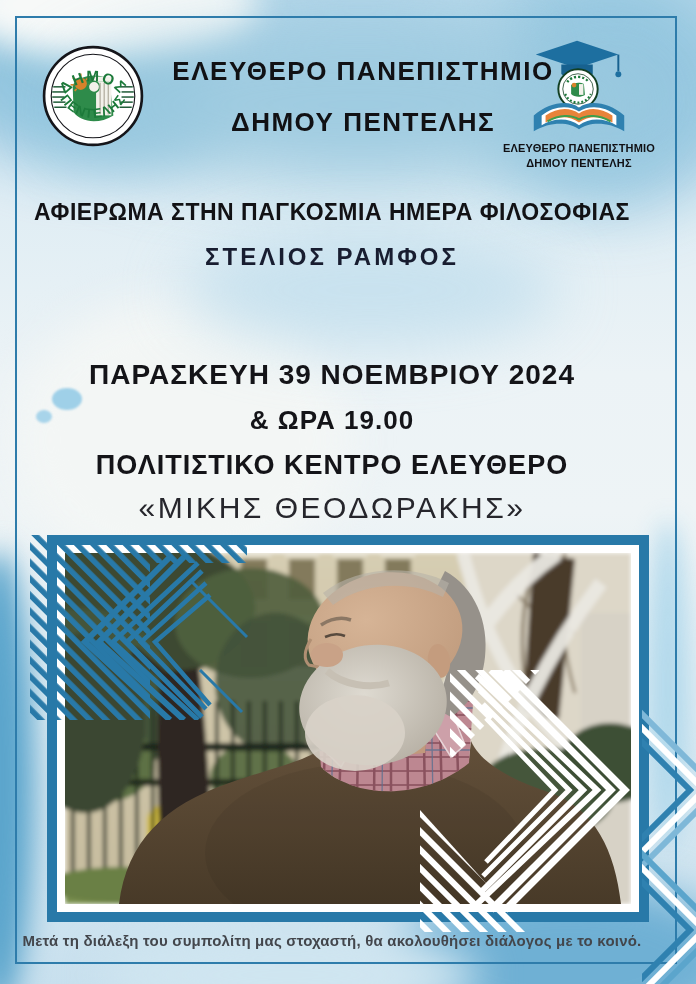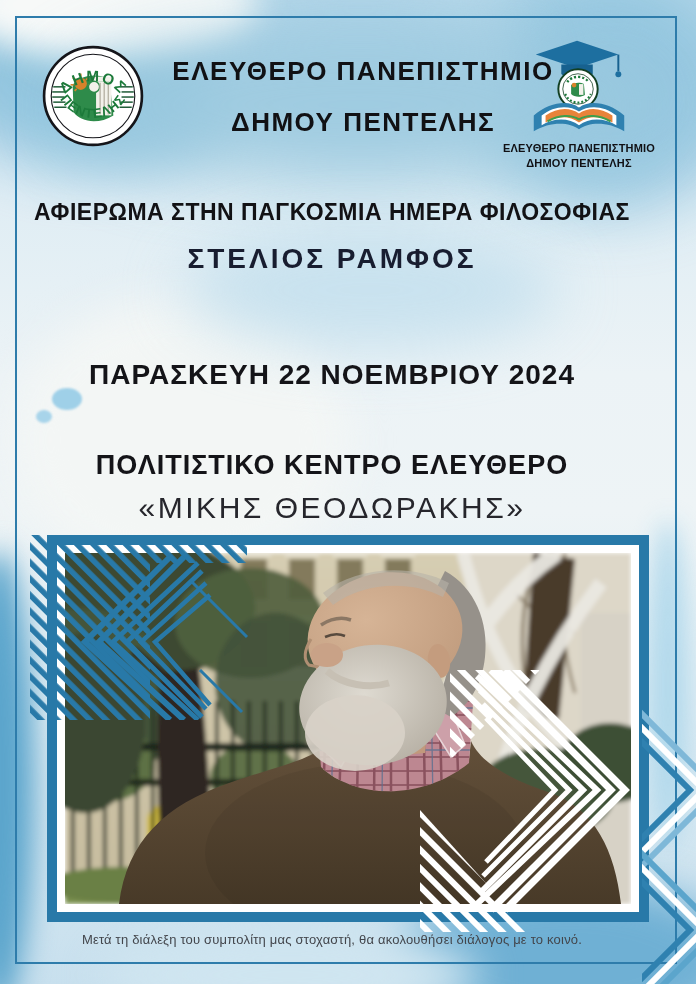--- a/index.html
+++ b/index.html
@@ -21,27 +21,27 @@
   .b12{left:52px;top:388px;width:30px;height:22px;background:#9fd0e8;filter:blur(1px);}
   .b13{left:36px;top:410px;width:16px;height:13px;background:#a8d4ea;filter:blur(1px);}
   .frame{position:absolute;left:15px;top:16px;width:662px;height:948px;border:2px solid #2e7cab;box-sizing:border-box;z-index:1;}
   .txt{position:absolute;text-align:center;color:#141418;z-index:2;white-space:nowrap;}
   .c348{left:0;width:664px;}
   .c363{left:31px;width:664px;}
   .title-line{font-size:26px;font-weight:bold;letter-spacing:1.5px;color:#111114;}
   .t1{top:56px;}
   .t2{top:107px;}
   .tribute{top:199px;font-size:23px;font-weight:bold;letter-spacing:.5px;color:#121215;}
-  .speaker{top:243px;font-size:28px;font-weight:bold;letter-spacing:3px;color:#181d30;}
+  .speaker{top:243px;font-size:24px;font-weight:bold;letter-spacing:3px;color:#181d30;}
   .speaker-title{top:284px;font-size:29px;font-weight:400;letter-spacing:.5px;color:#35383f;}
   .date{top:359px;font-size:28px;font-weight:bold;letter-spacing:1px;}
   .time{top:405px;font-size:26px;font-weight:bold;letter-spacing:1px;}
   .venue{top:450px;font-size:27px;font-weight:bold;letter-spacing:1px;}
   .hall{top:491px;font-size:30px;font-weight:400;letter-spacing:2.5px;color:#26262c;}
-  .caption{top:932px;font-size:13px;font-weight:400;letter-spacing:.2px;color:#43464c;z-index:4;}
+  .caption{top:932px;font-size:15px;font-weight:700;letter-spacing:.2px;color:#43464c;z-index:4;}
   .seal{position:absolute;left:42px;top:42px;width:102px;height:106px;z-index:2;}
   .unilogo{position:absolute;left:520px;top:36px;width:118px;height:104px;z-index:2;}
   .unilogo-text{position:absolute;left:499px;width:160px;text-align:center;font-size:11px;font-weight:bold;color:#101014;z-index:2;letter-spacing:.2px;white-space:nowrap;}
   .ut1{top:142px;}
   .ut2{top:157px;}
   .photo-frame{position:absolute;left:47px;top:535px;width:602px;height:387px;background:#2879a8;padding:10px;box-sizing:border-box;z-index:3;}
   .photo-mat{width:100%;height:100%;background:#ffffff;padding:8px;box-sizing:border-box;}
   .photo{width:100%;height:100%;overflow:hidden;position:relative;}
   .deco{position:absolute;z-index:5;pointer-events:none;}
   .deco-tl{left:0px;top:520px;width:250px;height:200px;}
@@ -144,21 +144,22 @@
       <path d="M94,78 C83,70 69,69 60,76 L60,85 C70,78 82,78 94,85 Z" fill="#e8833a"></path>
       <path d="M28,84 C40,77 52,77 60,82" fill="none" stroke="#3f9e4d" stroke-width="2.2"></path>
       <path d="M92,84 C80,77 68,77 60,82" fill="none" stroke="#3f9e4d" stroke-width="2.2"></path>
     </g>
   </svg>
   <div class="unilogo-text ut1">ΕΛΕΥΘΕΡΟ ΠΑΝΕΠΙΣΤΗΜΙΟ</div>
   <div class="unilogo-text ut2">ΔΗΜΟΥ ΠΕΝΤΕΛΗΣ</div>
 
   <div class="txt c348 tribute">ΑΦΙΕΡΩΜΑ ΣΤΗΝ ΠΑΓΚΟΣΜΙΑ ΗΜΕΡΑ ΦΙΛΟΣΟΦΙΑΣ</div>
   <div class="txt c348 speaker">ΣΤΕΛΙΟΣ ΡΑΜΦΟΣ</div>
-  <div class="txt c348 date">ΠΑΡΑΣΚΕΥΗ 22 ΝΟΕΜΒΡΙΟΥ 2024</div>
+  <div class="txt c348 date">ΠΑΡΑΣΚΕΥΗ 39 ΝΟΕΜΒΡΙΟΥ 2024</div>
+  <div class="txt c348 time">&amp; ΩΡΑ 19.00</div>
   <div class="txt c348 venue">ΠΟΛΙΤΙΣΤΙΚΟ ΚΕΝΤΡΟ ΕΛΕΥΘΕΡΟ</div>
   <div class="txt c348 hall">«ΜΙΚΗΣ ΘΕΟΔΩΡΑΚΗΣ»</div>
 
   <div class="photo-frame">
     <div class="photo-mat">
       <div class="photo">
         <svg width="566" height="351" viewBox="0 0 566 351">
           <defs>
             <linearGradient id="pgBg" x1="0" y1="0" x2="0" y2="1">
               <stop offset="0" stop-color="#d6cdb2"></stop>

